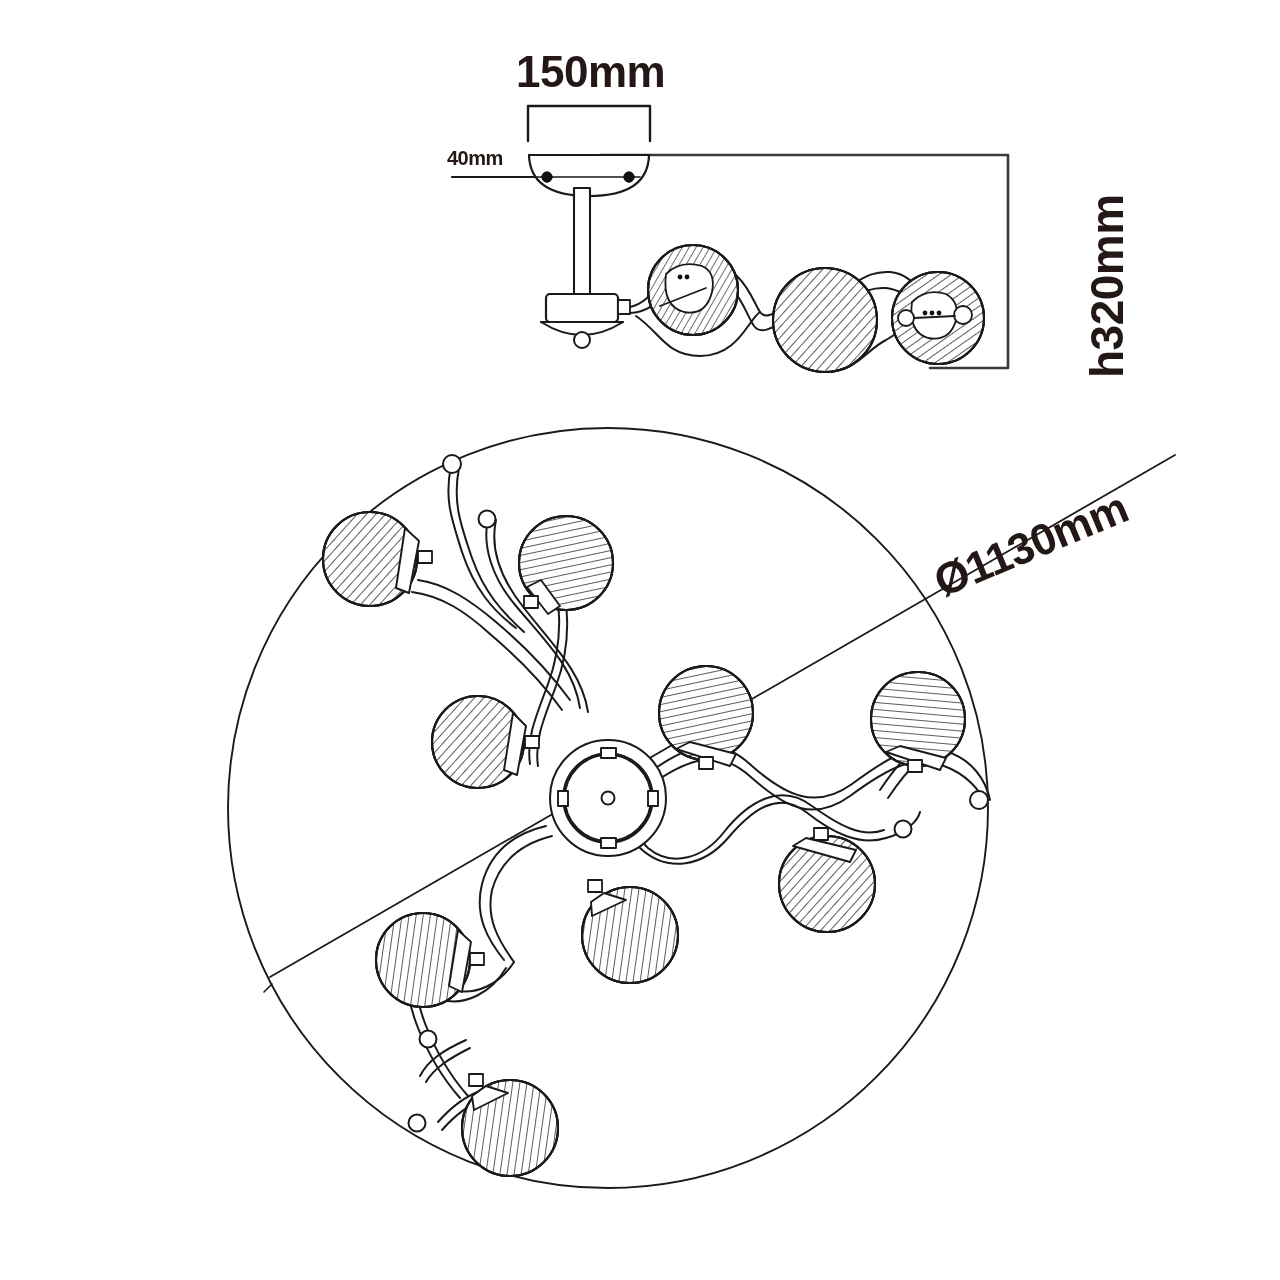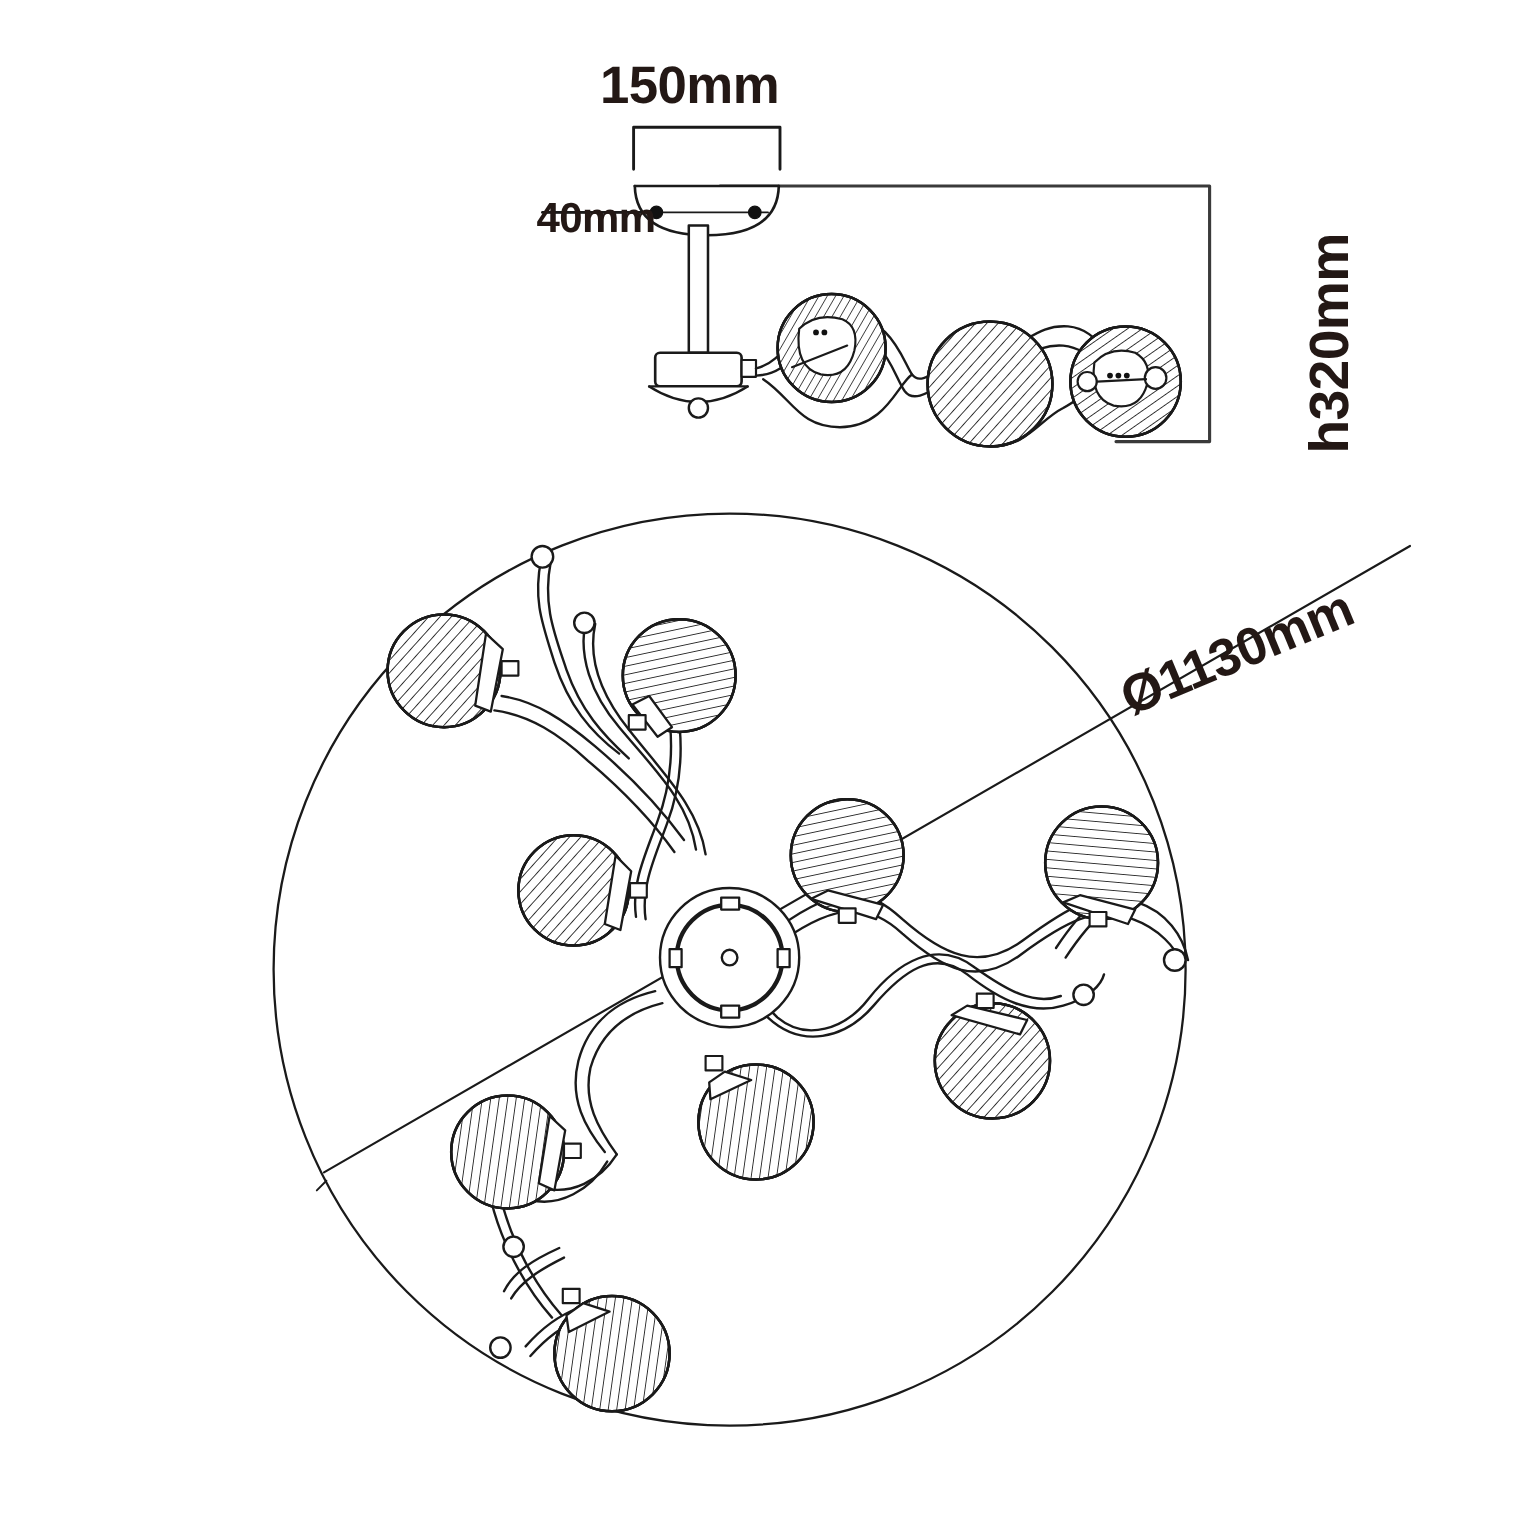--- a/index.html
+++ b/index.html
@@ -12,22 +12,22 @@
   #sheet{position:absolute;inset:0;width:1280px;height:1280px;}
   .dim-text{
     position:absolute;
     font-family:"Liberation Sans","DejaVu Sans",sans-serif;
     font-weight:700;
     color:#231815;
     white-space:nowrap;
     line-height:1;
     letter-spacing:-0.5px;
   }
-  #lbl-150{ left:500px; top:50px;  font-size:44px; }
-  #lbl-40 { left:447px; top:164px; font-size:35px; }
+  #lbl-150{ left:516px; top:50px;  font-size:44px; }
+  #lbl-40 { left:447px; top:148px; font-size:20px; }
   #lbl-h320{
     left:1084px; top:148px; font-size:46px;
     transform-origin:left top;
     transform:rotate(-90deg) translate(-230px,0);
   }
   #lbl-dia{
     left:945px; top:560px; font-size:44px;
     transform-origin:left bottom;
     transform:rotate(-22.5deg);
   }

